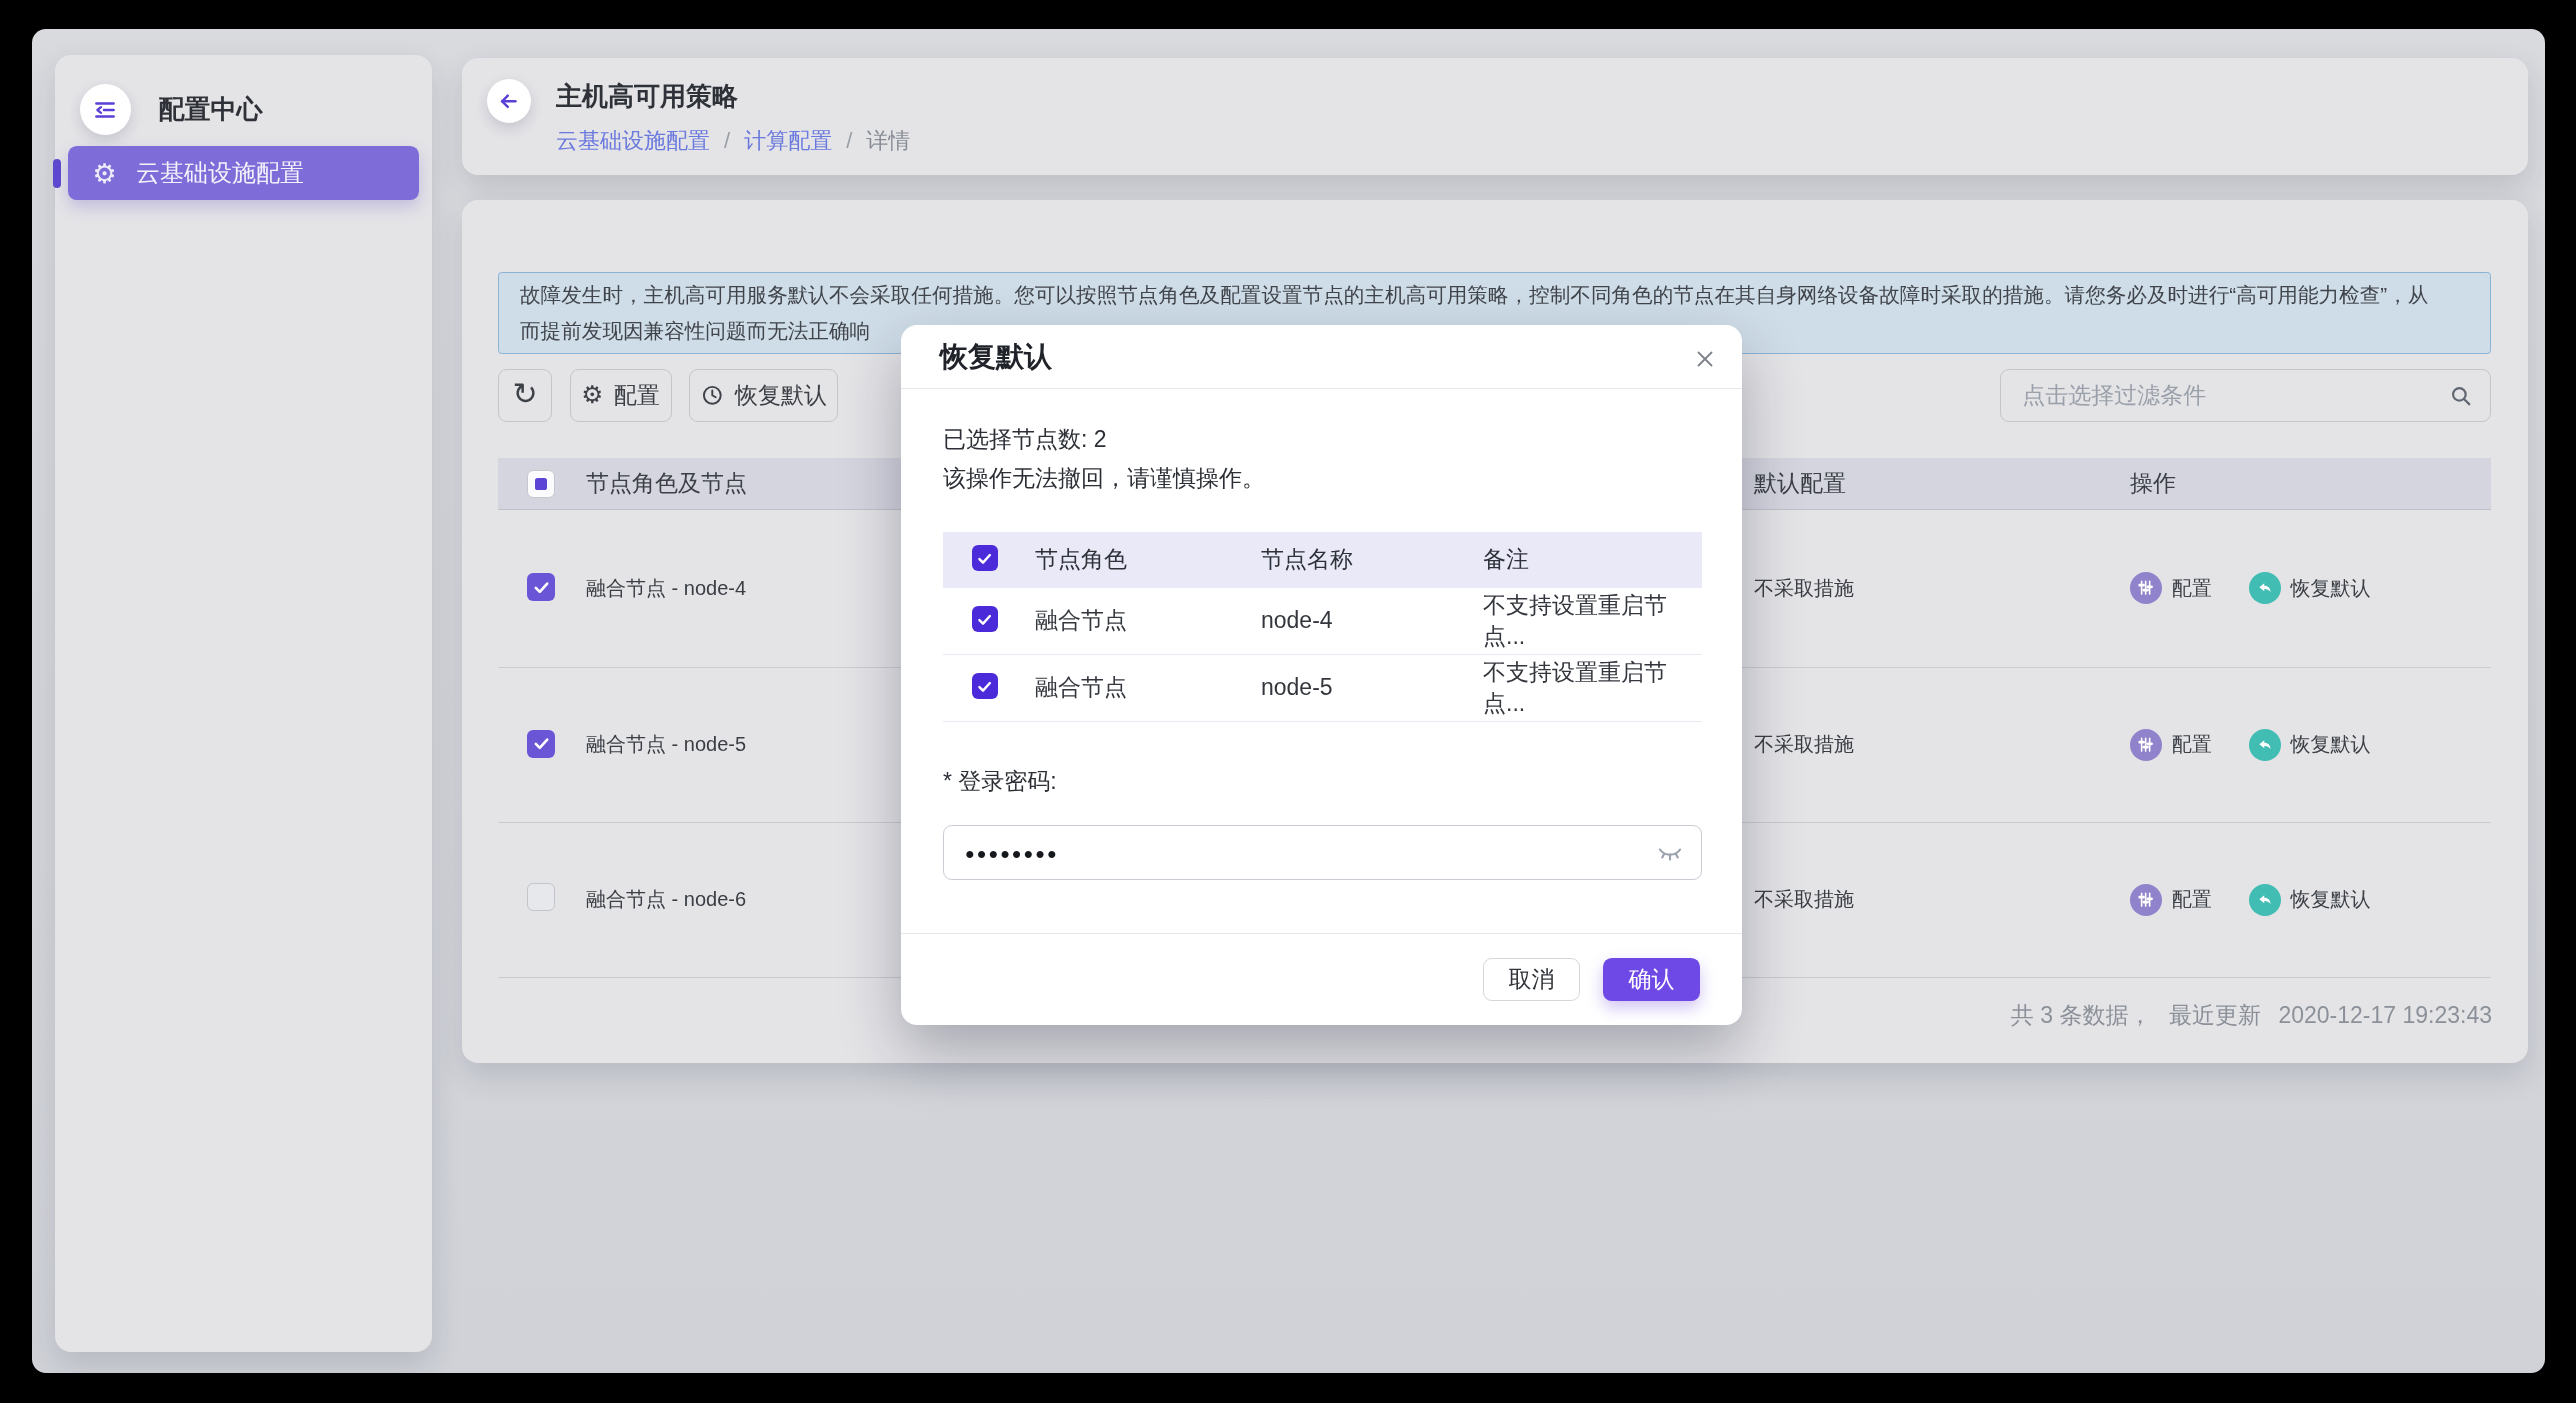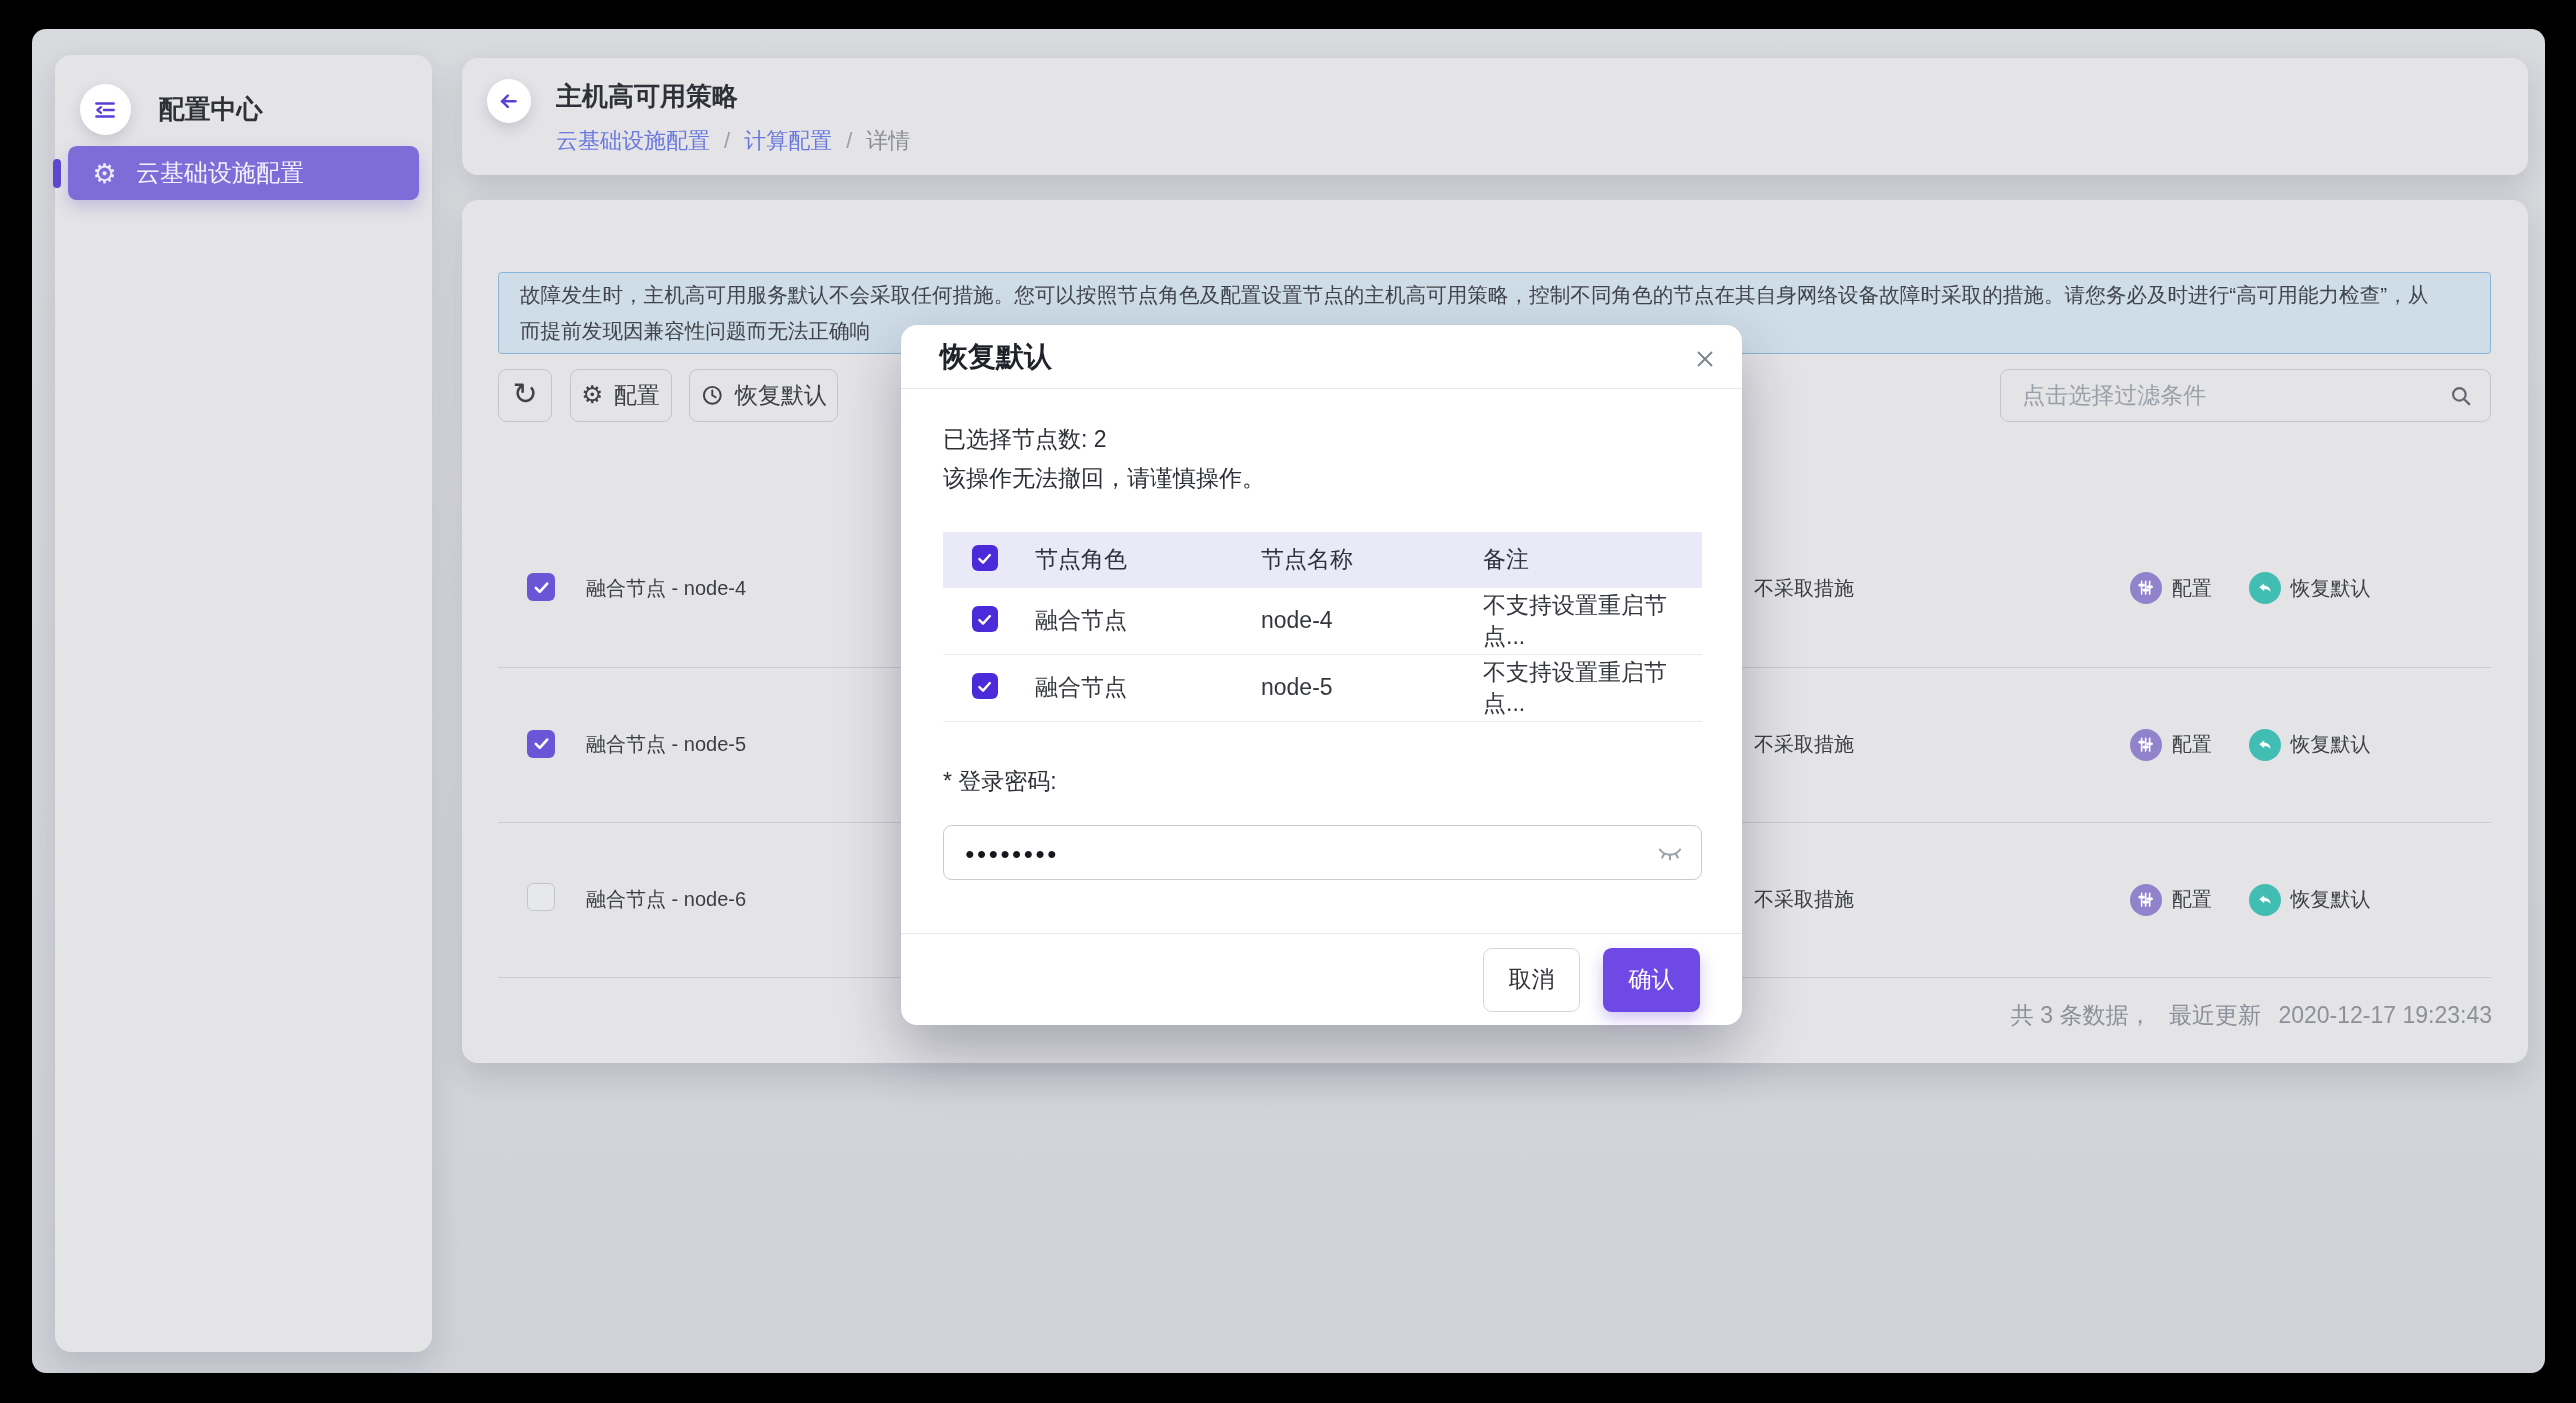--- a/index.html
+++ b/index.html
@@ -89,21 +89,21 @@
   .m-thr{height:56px;background:#e9e9f8;color:#2d3138;font-weight:500;}
   .m-tr{height:66px;border-bottom:0.9px solid #e8eaf1;color:#33373d;}
   .m-check{padding-left:29px;}
   .m-label{margin:44px 0 0;font-size:23px;color:#2c3036;}
   .m-input{margin-top:28px;width:759px;height:55px;border:1.8px solid #c9cbd3;border-radius:8.8px;box-sizing:border-box;
            display:flex;align-items:center;padding:0 16px 0 19.3px;background:#fff;}
   .m-input input{flex:1;border:none;outline:none;font-size:26px;letter-spacing:2.6px;color:#15181d;
                  font-family:inherit;background:transparent;padding-top:5.3px;}
   .m-foot{position:absolute;left:0;right:0;bottom:0;height:92px;border-top:0.9px solid #e6e8ee;
           display:flex;align-items:center;justify-content:flex-end;gap:23px;padding-right:42px;box-sizing:border-box;}
-  .btn{height:64px;min-width:97px;border-radius:8.8px;font-size:23px;display:flex;align-items:center;
+  .btn{height:43px;min-width:97px;border-radius:8.8px;font-size:23px;display:flex;align-items:center;
        justify-content:center;box-sizing:border-box;cursor:pointer;padding:9px 23px;}
   .btn-cancel{background:#fff;border:1.8px solid #d4d6dc;color:#2f3338;}
   .btn-confirm{background:#6f49e5;color:#fff;border:none;box-shadow:0 7px 16px rgba(100,60,220,.3);}
   svg{display:block;}
 </style>
 </head>
 <body>
 
 <div class="stage">
   <div class="window">
@@ -177,20 +177,30 @@
       <div class="search">
         <input type="text" placeholder="点击选择过滤条件" style="">
         <span>
           <svg width="26" height="26" viewBox="0 0 24 24" fill="none" stroke="#5f6670" stroke-width="2">
             <circle cx="10.5" cy="10.5" r="5.8"></circle>
               <line x1="15" y1="15" x2="20.2" y2="20.2"></line>
           </svg>
         </span>
       </div>
 
+      <div class="thead">
+        <div class="c-check">
+          <span class="cb indet">
+              <i></i>
+            </span>
+        </div>
+        <div>节点角色及节点</div>
+        <div>默认配置</div>
+        <div>操作</div>
+      </div>
 
       <div class="trow r0">
         <div class="c-check">
           <span class="cb checked">
             <svg width="21" height="21" viewBox="0 0 24 24" fill="none" stroke="#fff" stroke-width="3" stroke-linecap="round" stroke-linejoin="round">
                 <path d="M5.5 12.5 L10 17 L18.5 7.5"></path>
               </svg>
           </span>
         </div>
         <div>融合节点 - node-4</div>

